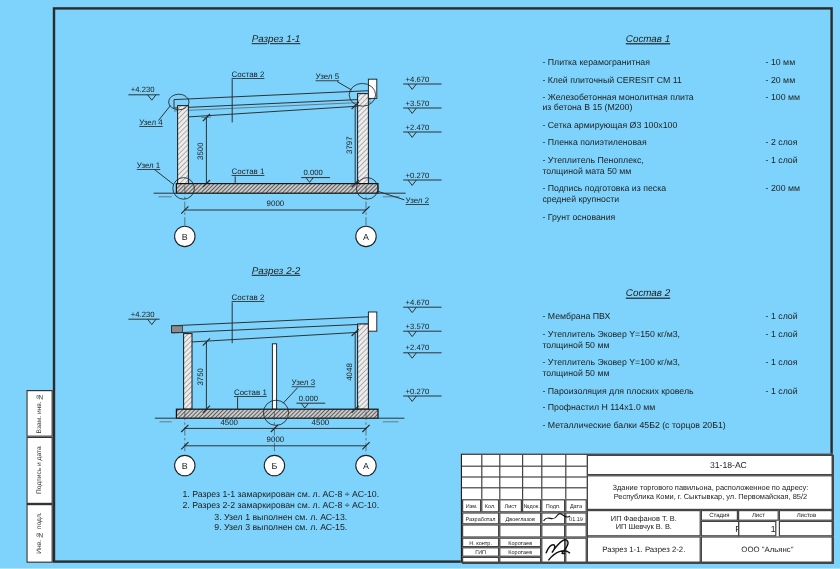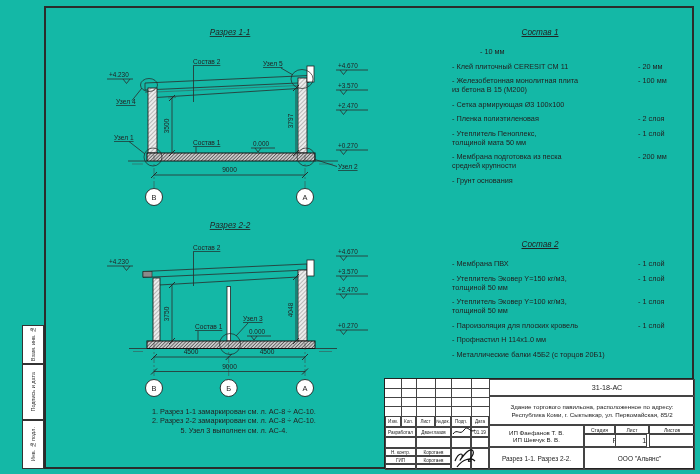--- a/index.html
+++ b/index.html
@@ -1,16 +1,16 @@
 <!DOCTYPE html>
 <html><head>
 <meta charset="utf-8">
 <style>
   html,body{margin:0;padding:0;background:#ffffff;}
-  #stage{position:relative;width:700px;height:474px;background:#14b8a6;overflow:hidden;
+  #stage{position:relative;width:700px;height:474px;background:#7dd3fc;overflow:hidden;
          font-family:"Liberation Sans",sans-serif;color:#222;}
   .abs{position:absolute;}
   #frame{left:44px;top:6px;width:650px;height:463px;border:2px solid #2b2b2b;box-sizing:border-box;}
   .vbox{left:22px;width:22px;border:1px solid #333;box-sizing:border-box;background:#fff;
         display:flex;align-items:center;justify-content:center;}
   .vbox span{writing-mode:vertical-rl;transform:rotate(180deg);font-size:5.5px;color:#333;white-space:nowrap;}
   
   svg text{font-family:"Liberation Sans",sans-serif;fill:#222;}
   .st{font-size:8.2px;font-style:italic;text-decoration:underline;}
   .lbl{font-size:6.6px;text-decoration:underline;}
@@ -239,20 +239,21 @@
       <text class="lbl" x="110" y="111">Состав 1</text>
       <line class="ln" x1="113" y1="113" x2="113" y2="123"></line>
       <text class="lbl" x="158" y="103">Узел 3</text>
       <line class="ln" x1="163" y1="105" x2="151" y2="118"></line>
     </g>
   </svg>
 
   <div class="abs sostav" style="left:452px;top:28px;">
     <div class="s-title">Состав 1</div>
     <div class="s-row">
+      <div class="s-name">- Плитка керамогранитная</div>
       <div class="s-val">- 10 мм</div>
       </div>
     <div class="s-row">
       <div class="s-name">- Клей плиточный CERESIT CM 11</div>
       <div class="s-val">- 20 мм</div>
       </div>
     <div class="s-row">
       <div class="s-name">- Железобетонная  монолитная плита
 из бетона В 15 (М200)</div>
       <div class="s-val">- 100 мм</div>
@@ -264,21 +265,21 @@
     <div class="s-row">
       <div class="s-name">- Пленка полиэтиленовая</div>
       <div class="s-val">- 2 слоя</div>
       </div>
     <div class="s-row">
       <div class="s-name">- Утеплитель Пеноплекс,
 толщиной мата 50 мм</div>
       <div class="s-val">- 1 слой</div>
       </div>
     <div class="s-row">
-      <div class="s-name">- Мембрана подготовка из песка
+      <div class="s-name">- Подпись подготовка из песка
 средней крупности</div>
       <div class="s-val">- 200 мм</div>
       </div>
     <div class="s-row">
       <div class="s-name">- Грунт основания</div>
       <div class="s-val"></div>
       </div>
   </div>
 
   <div class="abs sostav" style="left:452px;top:240px;">
@@ -307,21 +308,22 @@
       </div>
     <div class="s-row">
       <div class="s-name" style="flex-basis:220px">- Металлические балки 45Б2 (с торцов 20Б1)</div>
       <div class="s-val"></div>
       </div>
   </div>
 
   <div id="notes" class="abs" style="left:152px;top:407px;text-align:center;">
     <div>1. Разрез 1-1 замаркирован см. л. АС-8 ÷ АС-10.</div>
     <div>2. Разрез 2-2 замаркирован см. л. АС-8 ÷ АС-10.</div>
-    <div>5. Узел 3 выполнен см. л. АС-4.</div>
+    <div>3. Узел 1 выполнен см. л. АС-13.</div>
+    <div>9. Узел 3 выполнен см. л. АС-15.</div>
   </div>
 
   <div id="tb" class="abs">
 
     <div class="hline" style="left:0;top:9px;width:104px;"></div>
     <div class="hline" style="left:0;top:18px;width:104px;"></div>
     <div class="hline" style="left:0;top:27px;width:104px;"></div>
     <div class="vline" style="left:16px;top:0;height:37px;"></div>
     <div class="vline" style="left:31px;top:0;height:37px;"></div>
     <div class="vline" style="left:50px;top:0;height:37px;"></div>

